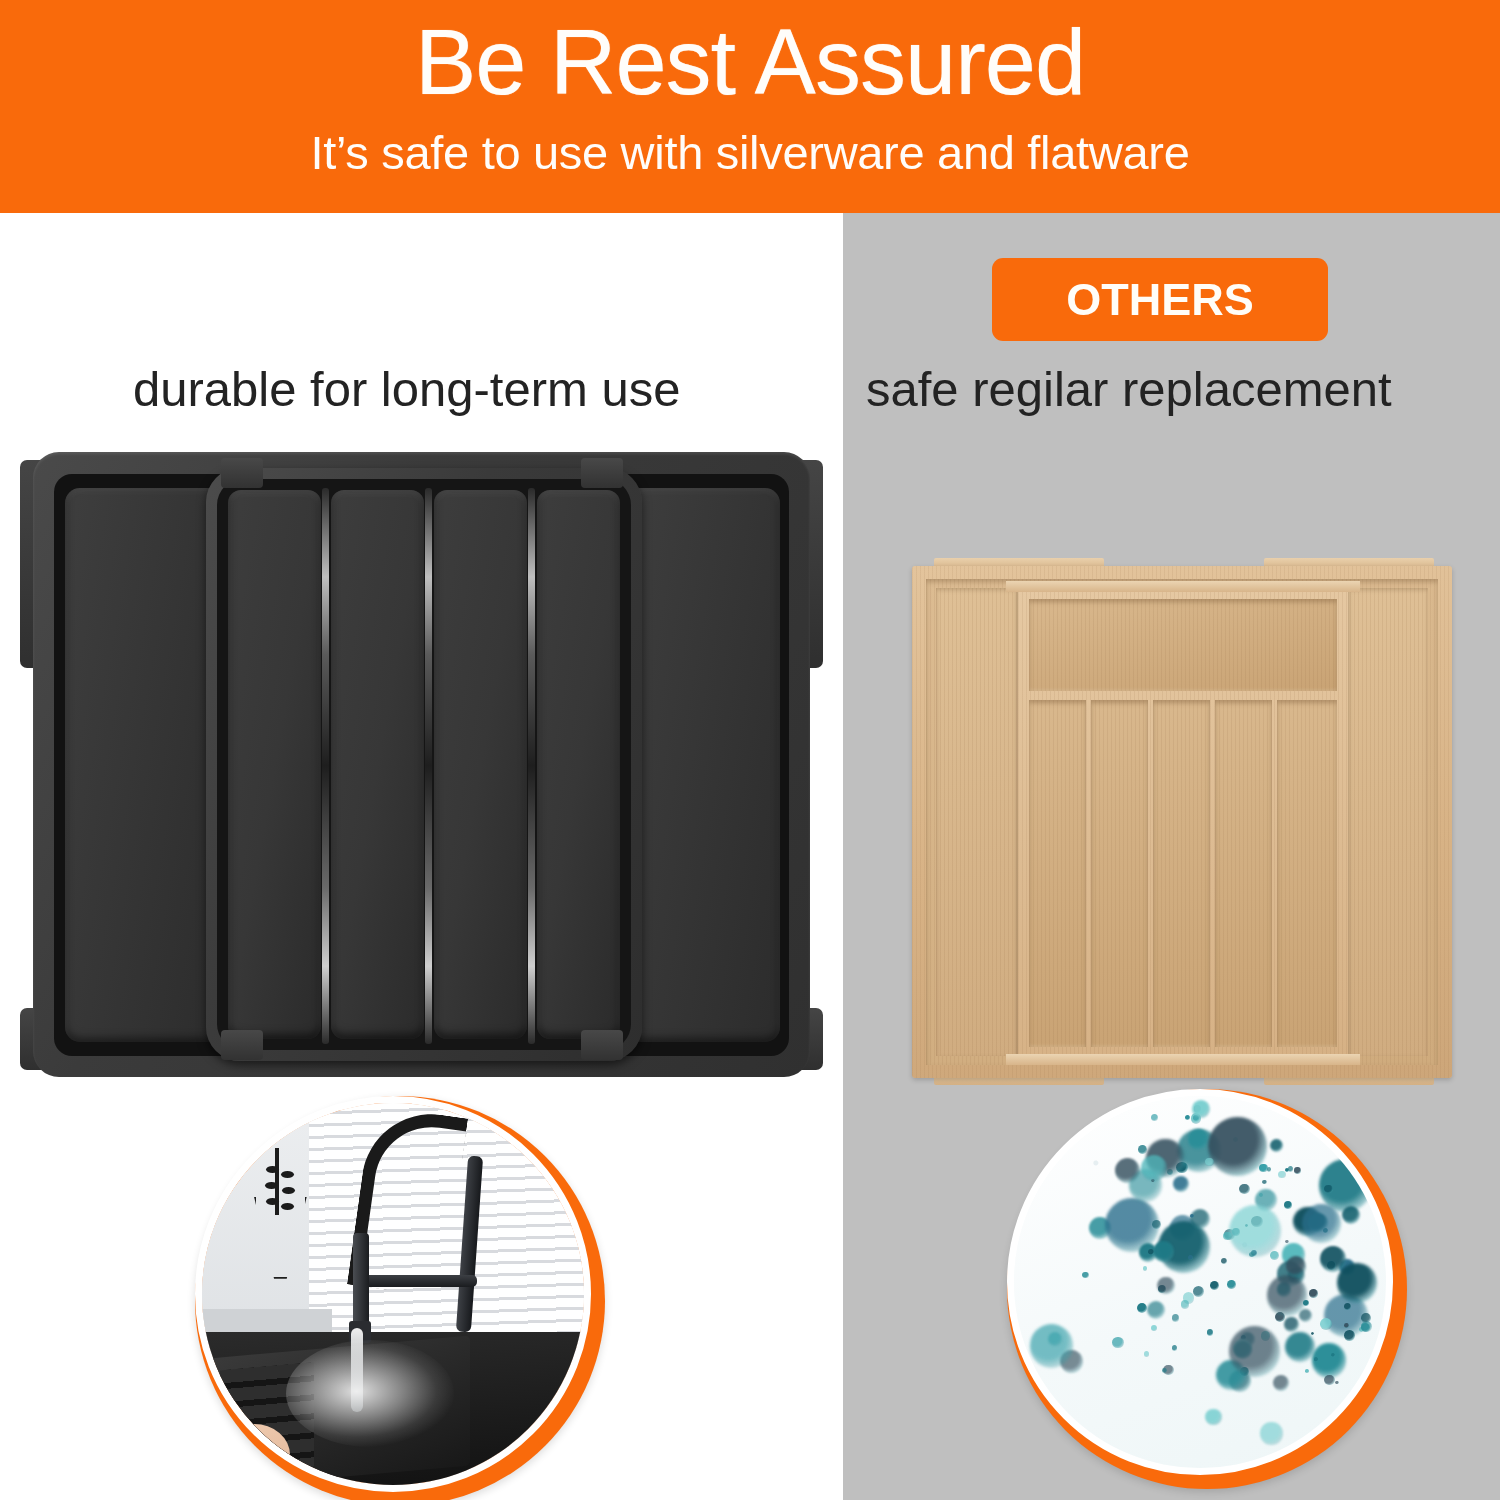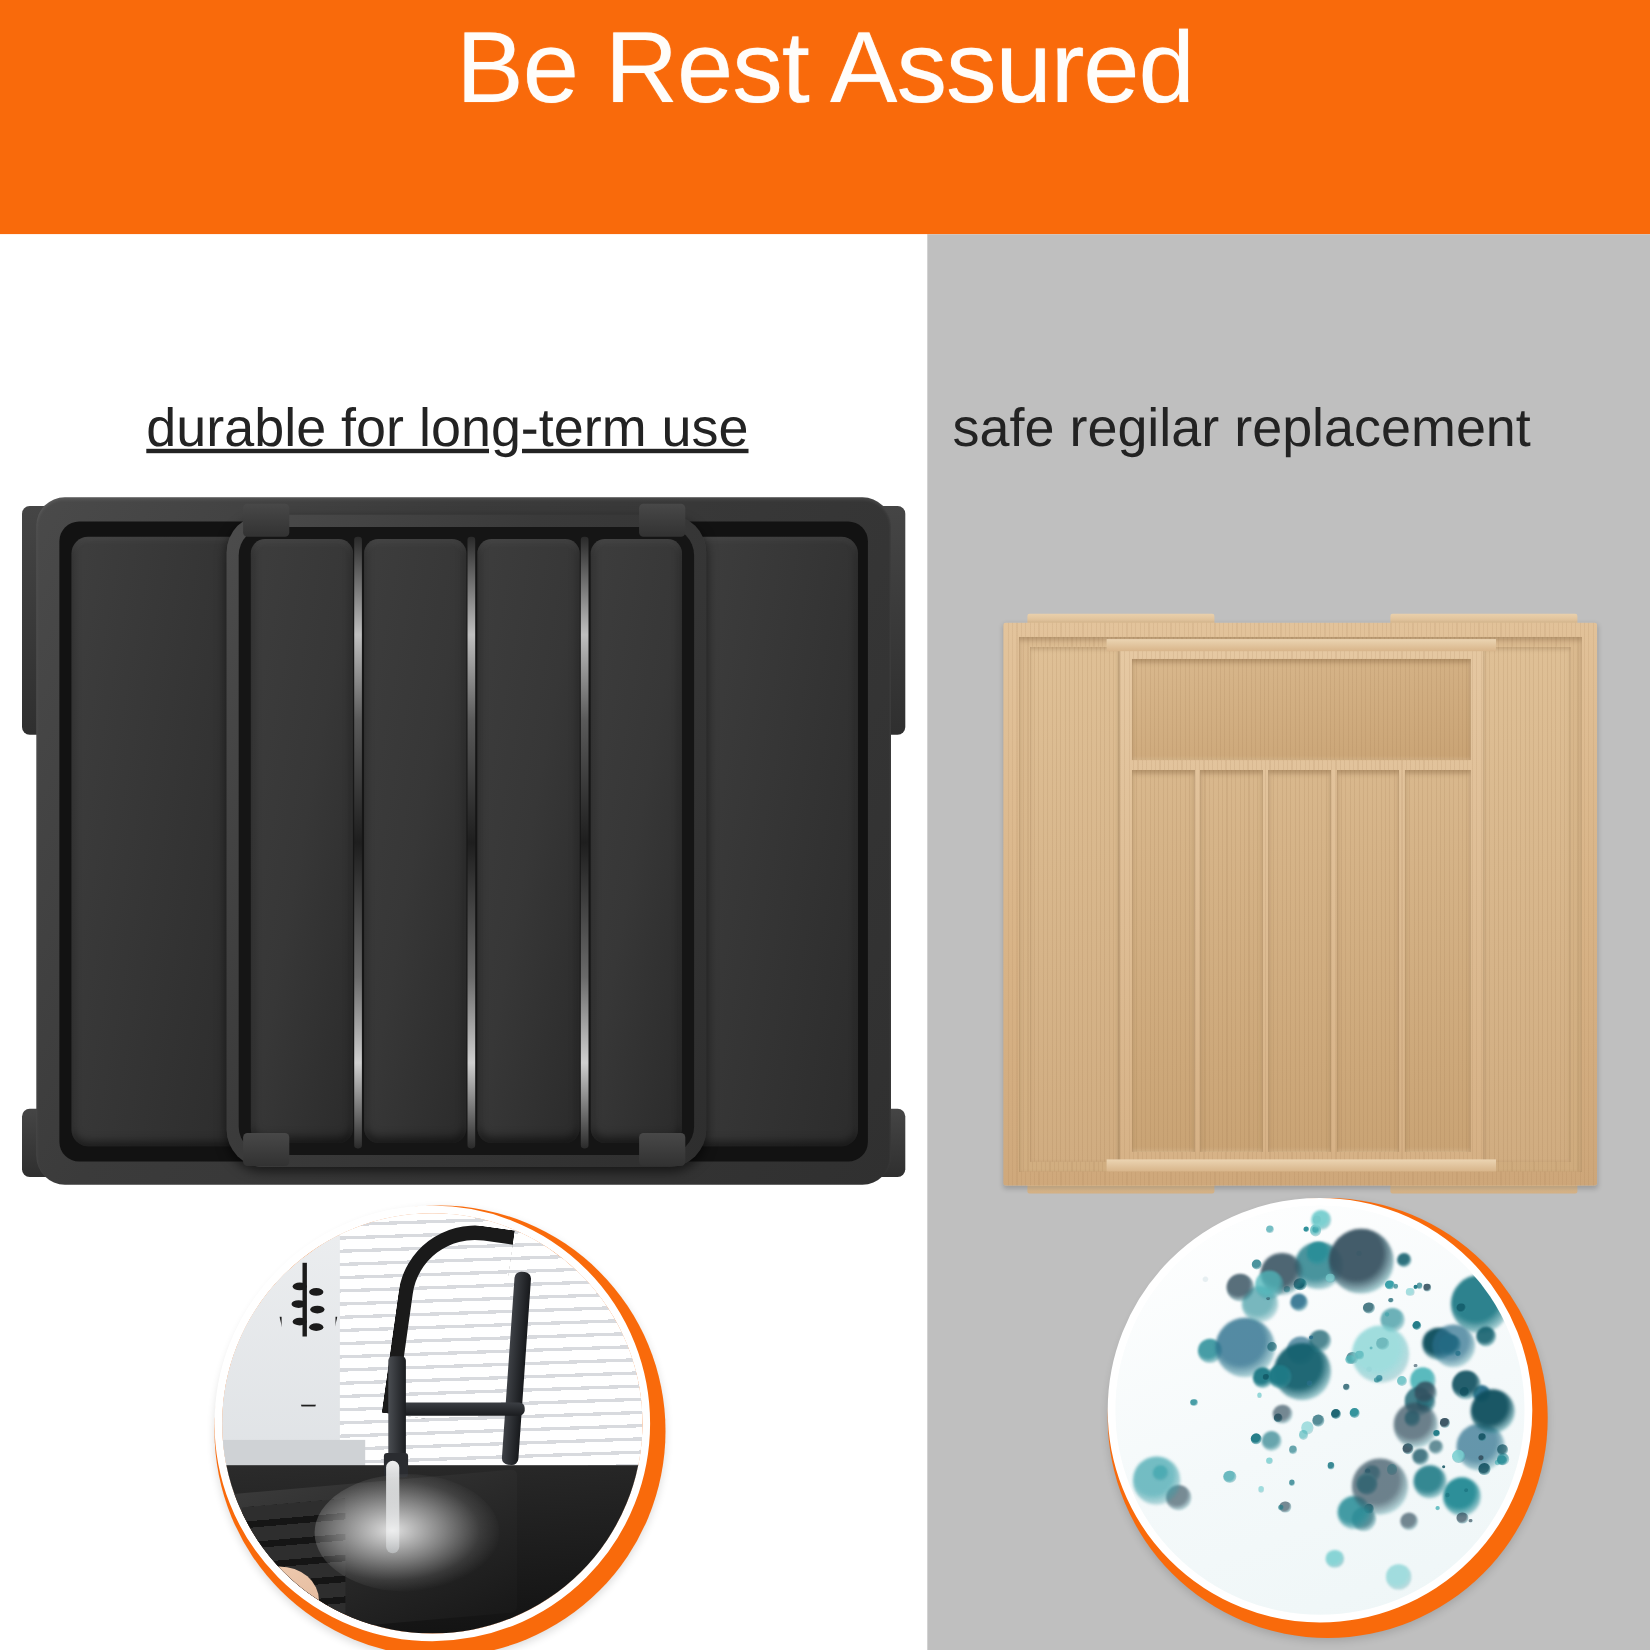--- a/index.html
+++ b/index.html
@@ -60,21 +60,21 @@
 
   
   .caption{
     position:absolute;
     color:#232323;
     font-size:49px;
     font-weight:400;
     line-height:1;
     white-space:nowrap;
   }
-  .caption-left{left:133px;top:365px;text-decoration:underline;}
+  .caption-left{left:133px;top:365px;}
   .caption-right{left:866px;top:365px;}
 
   
   .tray-black{
     position:absolute;left:33px;top:452px;width:777px;height:625px;
   }
   
   .tb-outer{
     position:absolute;left:0;top:0;width:777px;height:625px;
     background:linear-gradient(120deg,#4a4a4a 0%,#3b3b3b 35%,#303030 100%);
@@ -324,26 +324,30 @@
   }
   .blob{position:absolute;border-radius:50%;}
 </style>
 </head>
 <body>
 
 <div id="stage">
 
   <div class="header">
     <div class="header-title">Be Rest Assured</div>
+    <div class="header-sub">It’s safe to use with silverware and flatware</div>
   </div>
 
   <div class="panel panel-left"></div>
 
   <div class="panel panel-right"></div>
 
+  <div class="badge badge-others">
+    <span>OTHERS</span>
+  </div>
 
   <div class="caption caption-left">durable for long-term use</div>
   <div class="caption caption-right">safe regilar replacement</div>
 
   <div class="tray-black">
     <div class="tb-ear tb-ear-tl"></div>
     <div class="tb-ear tb-ear-bl"></div>
     <div class="tb-ear tb-ear-tr"></div>
     <div class="tb-ear tb-ear-br"></div>
 

